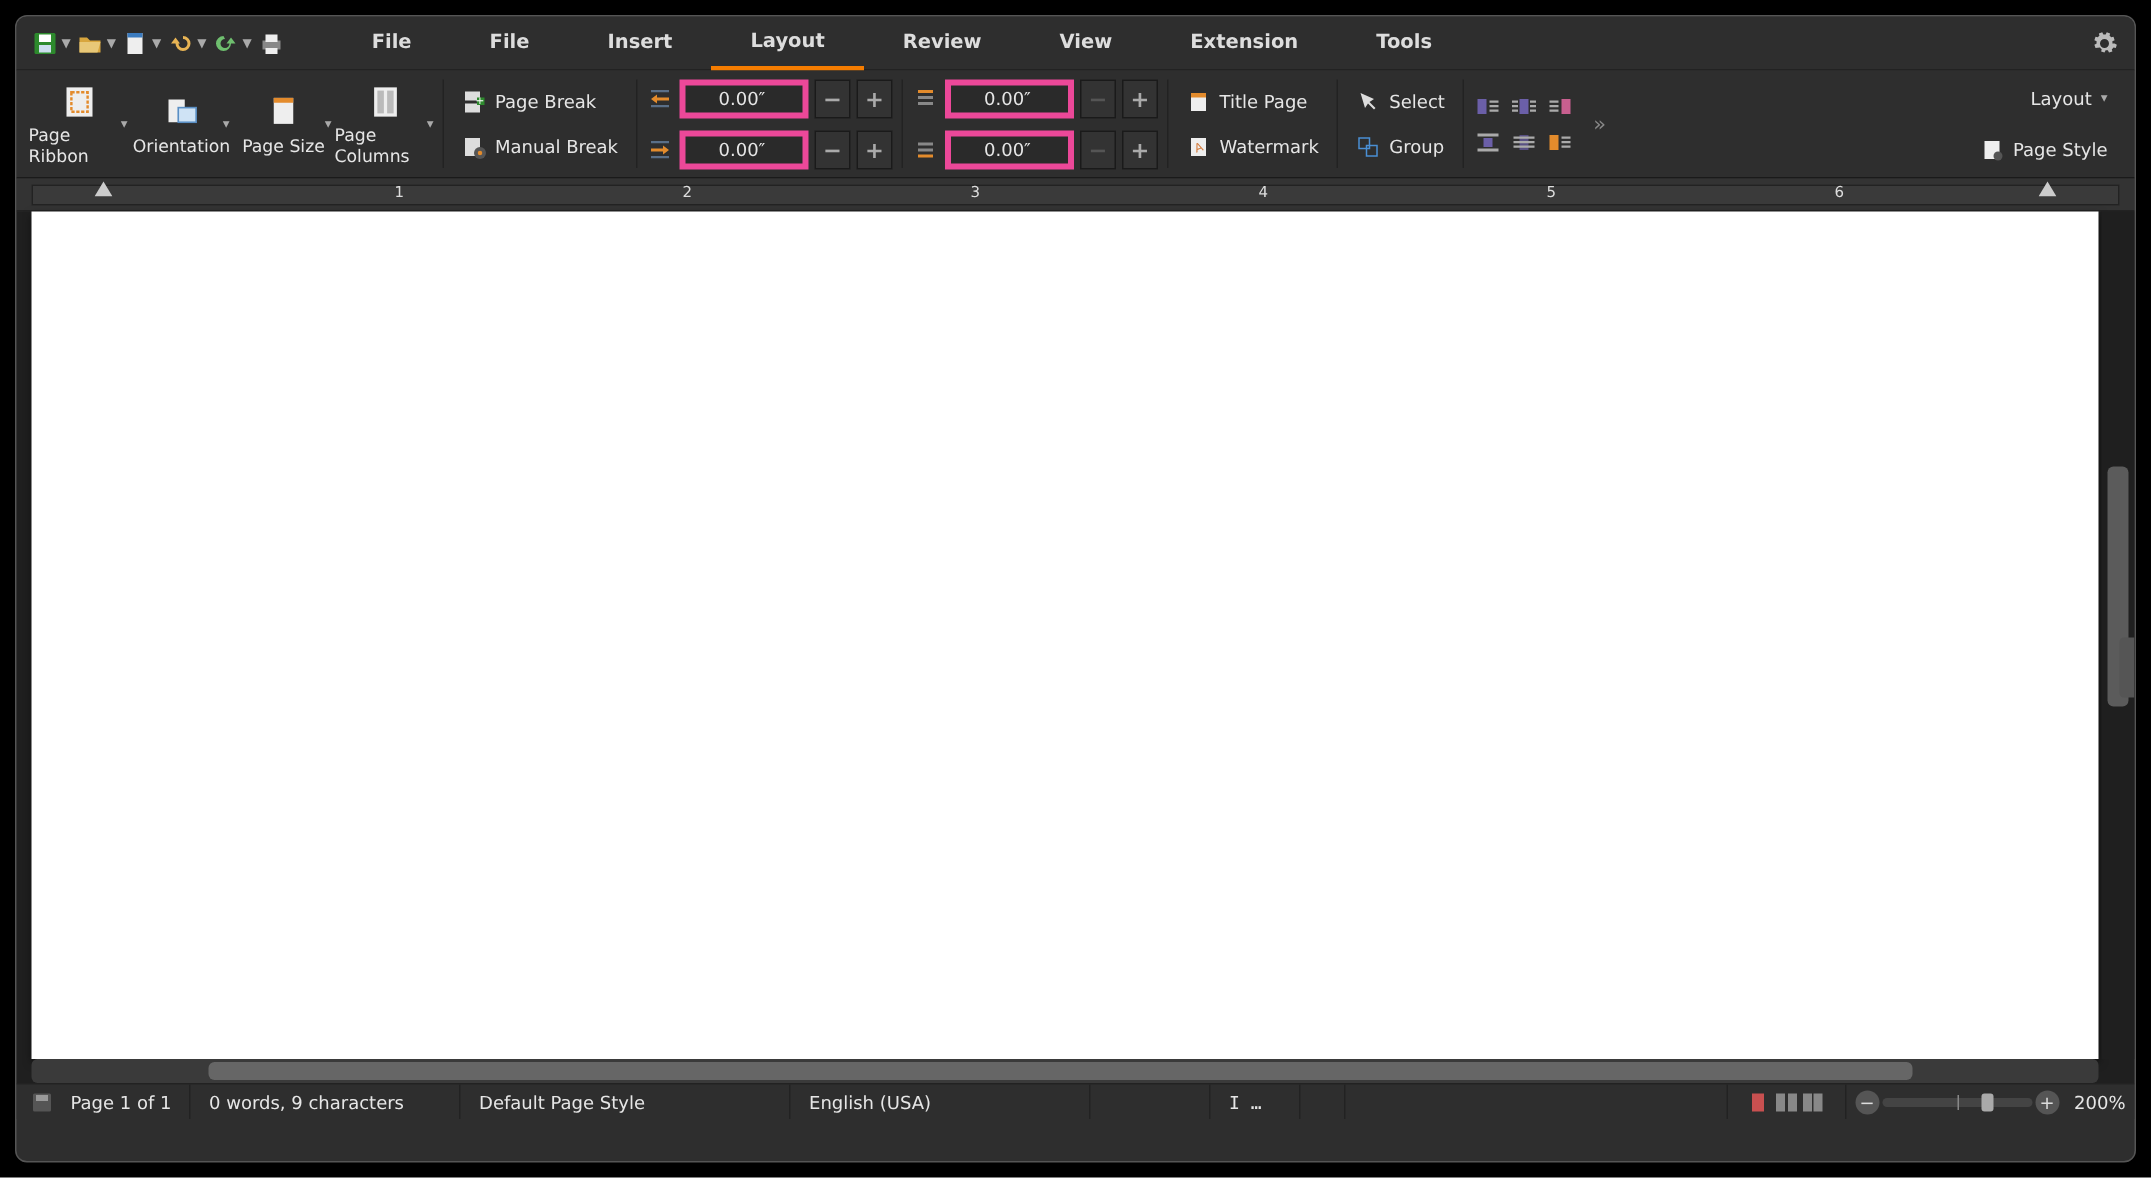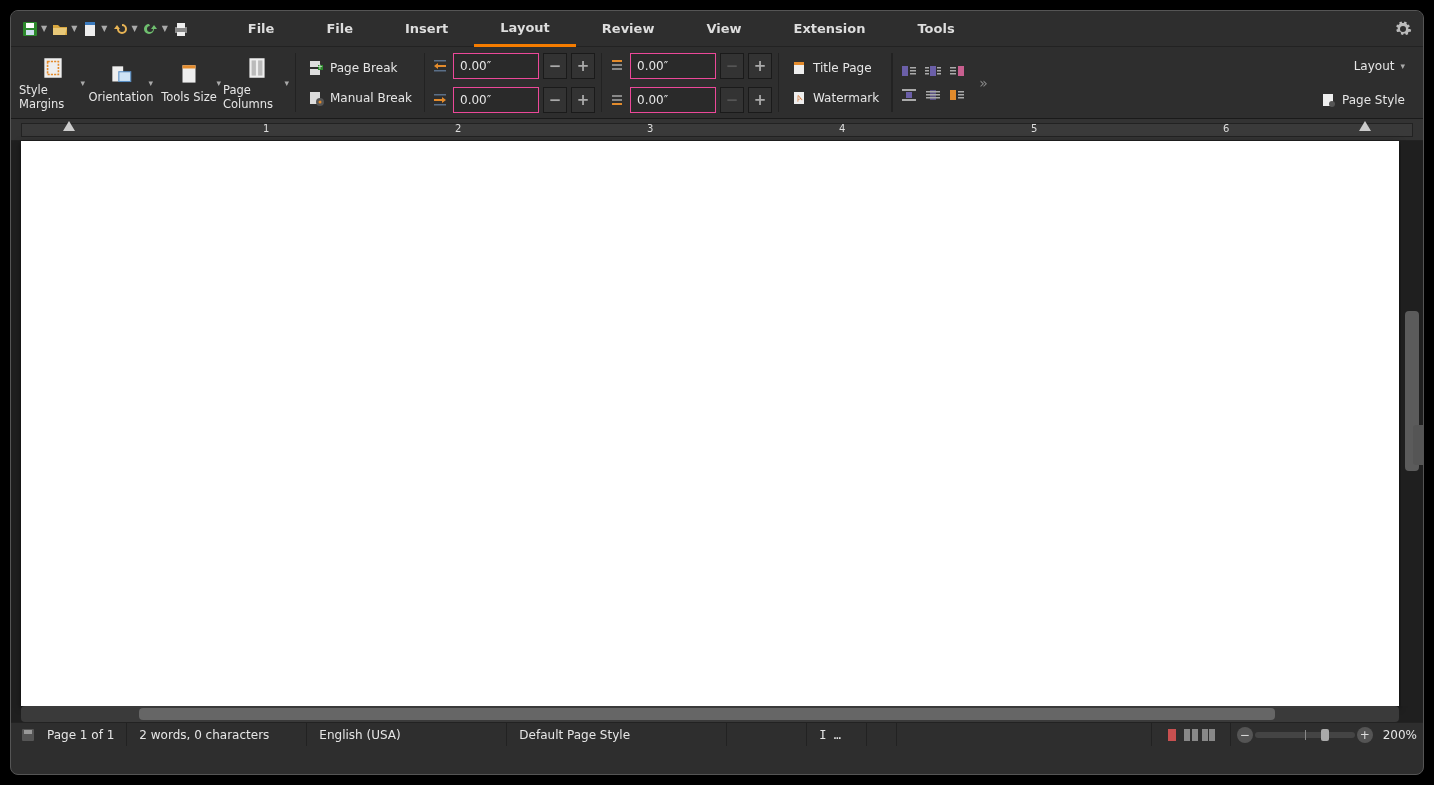--- a/index.html
+++ b/index.html
@@ -37,21 +37,21 @@
   .group{display:flex;align-items:center;padding:0 4px;}
   .sep{width:1px;background:#222;margin:6px 0;}
   .bigbtn{display:flex;flex-direction:column;align-items:center;justify-content:center;width:68px;height:66px;cursor:pointer;position:relative;font-size:11.5px;gap:2px;}
   .bigbtn .drop-ind{position:absolute;right:2px;top:28px;font-size:9px;color:#aaa;}
   .bigbtn svg{width:26px;height:26px;}
   .vstack{display:flex;flex-direction:column;gap:4px;padding:4px 2px;}
   .smallbtn{display:flex;align-items:center;gap:6px;height:26px;padding:0 6px;cursor:pointer;font-size:12px;border-radius:3px;}
   .iconbox{width:16px;height:16px;display:flex;align-items:center;justify-content:center;}
   .spinrow{display:flex;align-items:center;gap:4px;height:30px;}
   .spin-icon{width:18px;height:18px;display:flex;align-items:center;justify-content:center;}
-  .spin-input{width:86px;height:26px;background:var(--input);border:1px solid #ec4899;color:var(--fg);padding:0 6px;font-size:12px;}
+  .spin-input{width:86px;height:26px;background:var(--input);border:4px solid #ec4899;color:var(--fg);padding:0 22px;font-size:12px;}
   .spin-adj{width:24px;height:26px;display:flex;align-items:center;justify-content:center;background:var(--bg2);border:1px solid #1a1a1a;cursor:pointer;font-size:15px;font-weight:bold;color:#aaa;}
   .spin-adj.disabled{color:#555;}
   .ribbon-right{margin-left:auto;display:flex;flex-direction:column;align-items:flex-end;justify-content:center;gap:8px;padding-right:8px;}
   .ribbon-right .smallbtn{justify-content:flex-end;}
   .overflow{color:#888;font-size:14px;align-self:center;margin:0 6px;cursor:pointer;}
   .tinyicons{display:flex;gap:4px;}
   .tinyicon{width:20px;height:20px;display:flex;align-items:center;justify-content:center;cursor:pointer;border-radius:2px;}
   
   .ruler{height:22px;background:#333;position:relative;border-bottom:1px solid #222;overflow:hidden;font-size:10px;color:#ddd;}
   .ruler-inner{position:absolute;left:10px;right:10px;top:0;height:100%;}
@@ -148,37 +148,37 @@
   </div>
 
   <div class="ribbon">
 
     <div class="group">
       <div class="bigbtn">
         <svg viewBox="0 0 24 24">
             <rect x="4" y="3" width="16" height="18" fill="#eee"></rect>
             <rect x="7" y="6" width="10" height="12" fill="none" stroke="#e38b2c" stroke-width="1.5" stroke-dasharray="2 1"></rect>
           </svg>
-        <span>Style Margins</span>
+        <span>Page Ribbon</span>
         <span class="drop-ind">▾</span>
       </div>
       <div class="bigbtn">
         <svg viewBox="0 0 24 24">
             <rect x="4" y="4" width="10" height="14" fill="#eee"></rect>
             <rect x="10" y="9" width="11" height="9" fill="#cfe3f5" stroke="#5a8fc4"></rect>
           </svg>
         <span>Orientation</span>
         <span class="drop-ind">▾</span>
       </div>
       <div class="bigbtn">
         <svg viewBox="0 0 24 24">
             <rect x="6" y="3" width="12" height="16" fill="#eee"></rect>
             <rect x="6" y="3" width="12" height="3" fill="#e38b2c"></rect>
           </svg>
-        <span>Tools Size</span>
+        <span>Page Size</span>
         <span class="drop-ind">▾</span>
       </div>
       <div class="bigbtn">
         <svg viewBox="0 0 24 24">
             <rect x="5" y="3" width="14" height="18" fill="#eee"></rect>
             <rect x="7" y="5" width="4" height="14" fill="#bbb"></rect>
             <rect x="13" y="5" width="4" height="14" fill="#bbb"></rect>
           </svg>
         <span>Page Columns</span>
         <span class="drop-ind">▾</span>
@@ -295,20 +295,41 @@
                 <text x="8" y="11" font-size="8" fill="#d47b3c" text-anchor="middle" transform="rotate(-20 8 8)">A</text>
               </svg>
             </span>
           <span>Watermark</span>
         </div>
       </div>
     </div>
 
     <div class="sep"></div>
 
+    <div class="group">
+      <div class="vstack">
+        <div class="smallbtn">
+          <span class="iconbox">
+              <svg width="16" height="16">
+                <path d="M3 2l3 10 2-3 4 4 1-1-4-4 3-2z" fill="#ddd"></path>
+              </svg>
+            </span>
+          <span>Select</span>
+        </div>
+        <div class="smallbtn">
+          <span class="iconbox">
+              <svg width="16" height="16">
+                <rect x="2" y="2" width="7" height="7" fill="none" stroke="#4a8fd4"></rect>
+                <rect x="7" y="7" width="7" height="7" fill="none" stroke="#4a8fd4"></rect>
+              </svg>
+            </span>
+          <span>Group</span>
+        </div>
+      </div>
+    </div>
 
     <div class="sep"></div>
 
     <div class="group">
       <div class="vstack">
         <div class="tinyicons">
           <div class="tinyicon">
               <svg width="18" height="16">
                 <rect x="2" y="3" width="6" height="10" fill="#6b5fa8"></rect>
                 <rect x="10" y="4" width="6" height="1.5" fill="#aaa"></rect>
@@ -414,27 +435,27 @@
 
   <div class="status">
     <svg class="saveicon">
         <rect x="1" y="1" width="12" height="12" fill="#555" rx="1"></rect>
         <rect x="3" y="2" width="8" height="4" fill="#999"></rect>
       </svg>
     <div class="cell">
         <span>Page 1 of 1</span>
       </div>
     <div class="cell" style="min-width:180px">
-        <span>2 words, 0 characters</span>
+        <span>0 words, 9 characters</span>
+      </div>
+    <div class="cell" style="min-width:220px">
+        <span>Default Page Style</span>
       </div>
     <div class="cell" style="min-width:200px">
         <span>English (USA)</span>
-      </div>
-    <div class="cell" style="min-width:220px">
-        <span>Default Page Style</span>
       </div>
     <div class="cell" style="min-width:80px"></div>
     <div class="cell" style="min-width:60px">
         <span style="font-family:monospace;">I …</span>
       </div>
     <div class="cell" style="min-width:30px"></div>
     <div class="fill"></div>
     <div class="cell" style="border-left:1px solid #222;">
       <svg class="viewbtn">
           <rect x="3" y="1" width="8" height="12" fill="#c85050"></rect>

